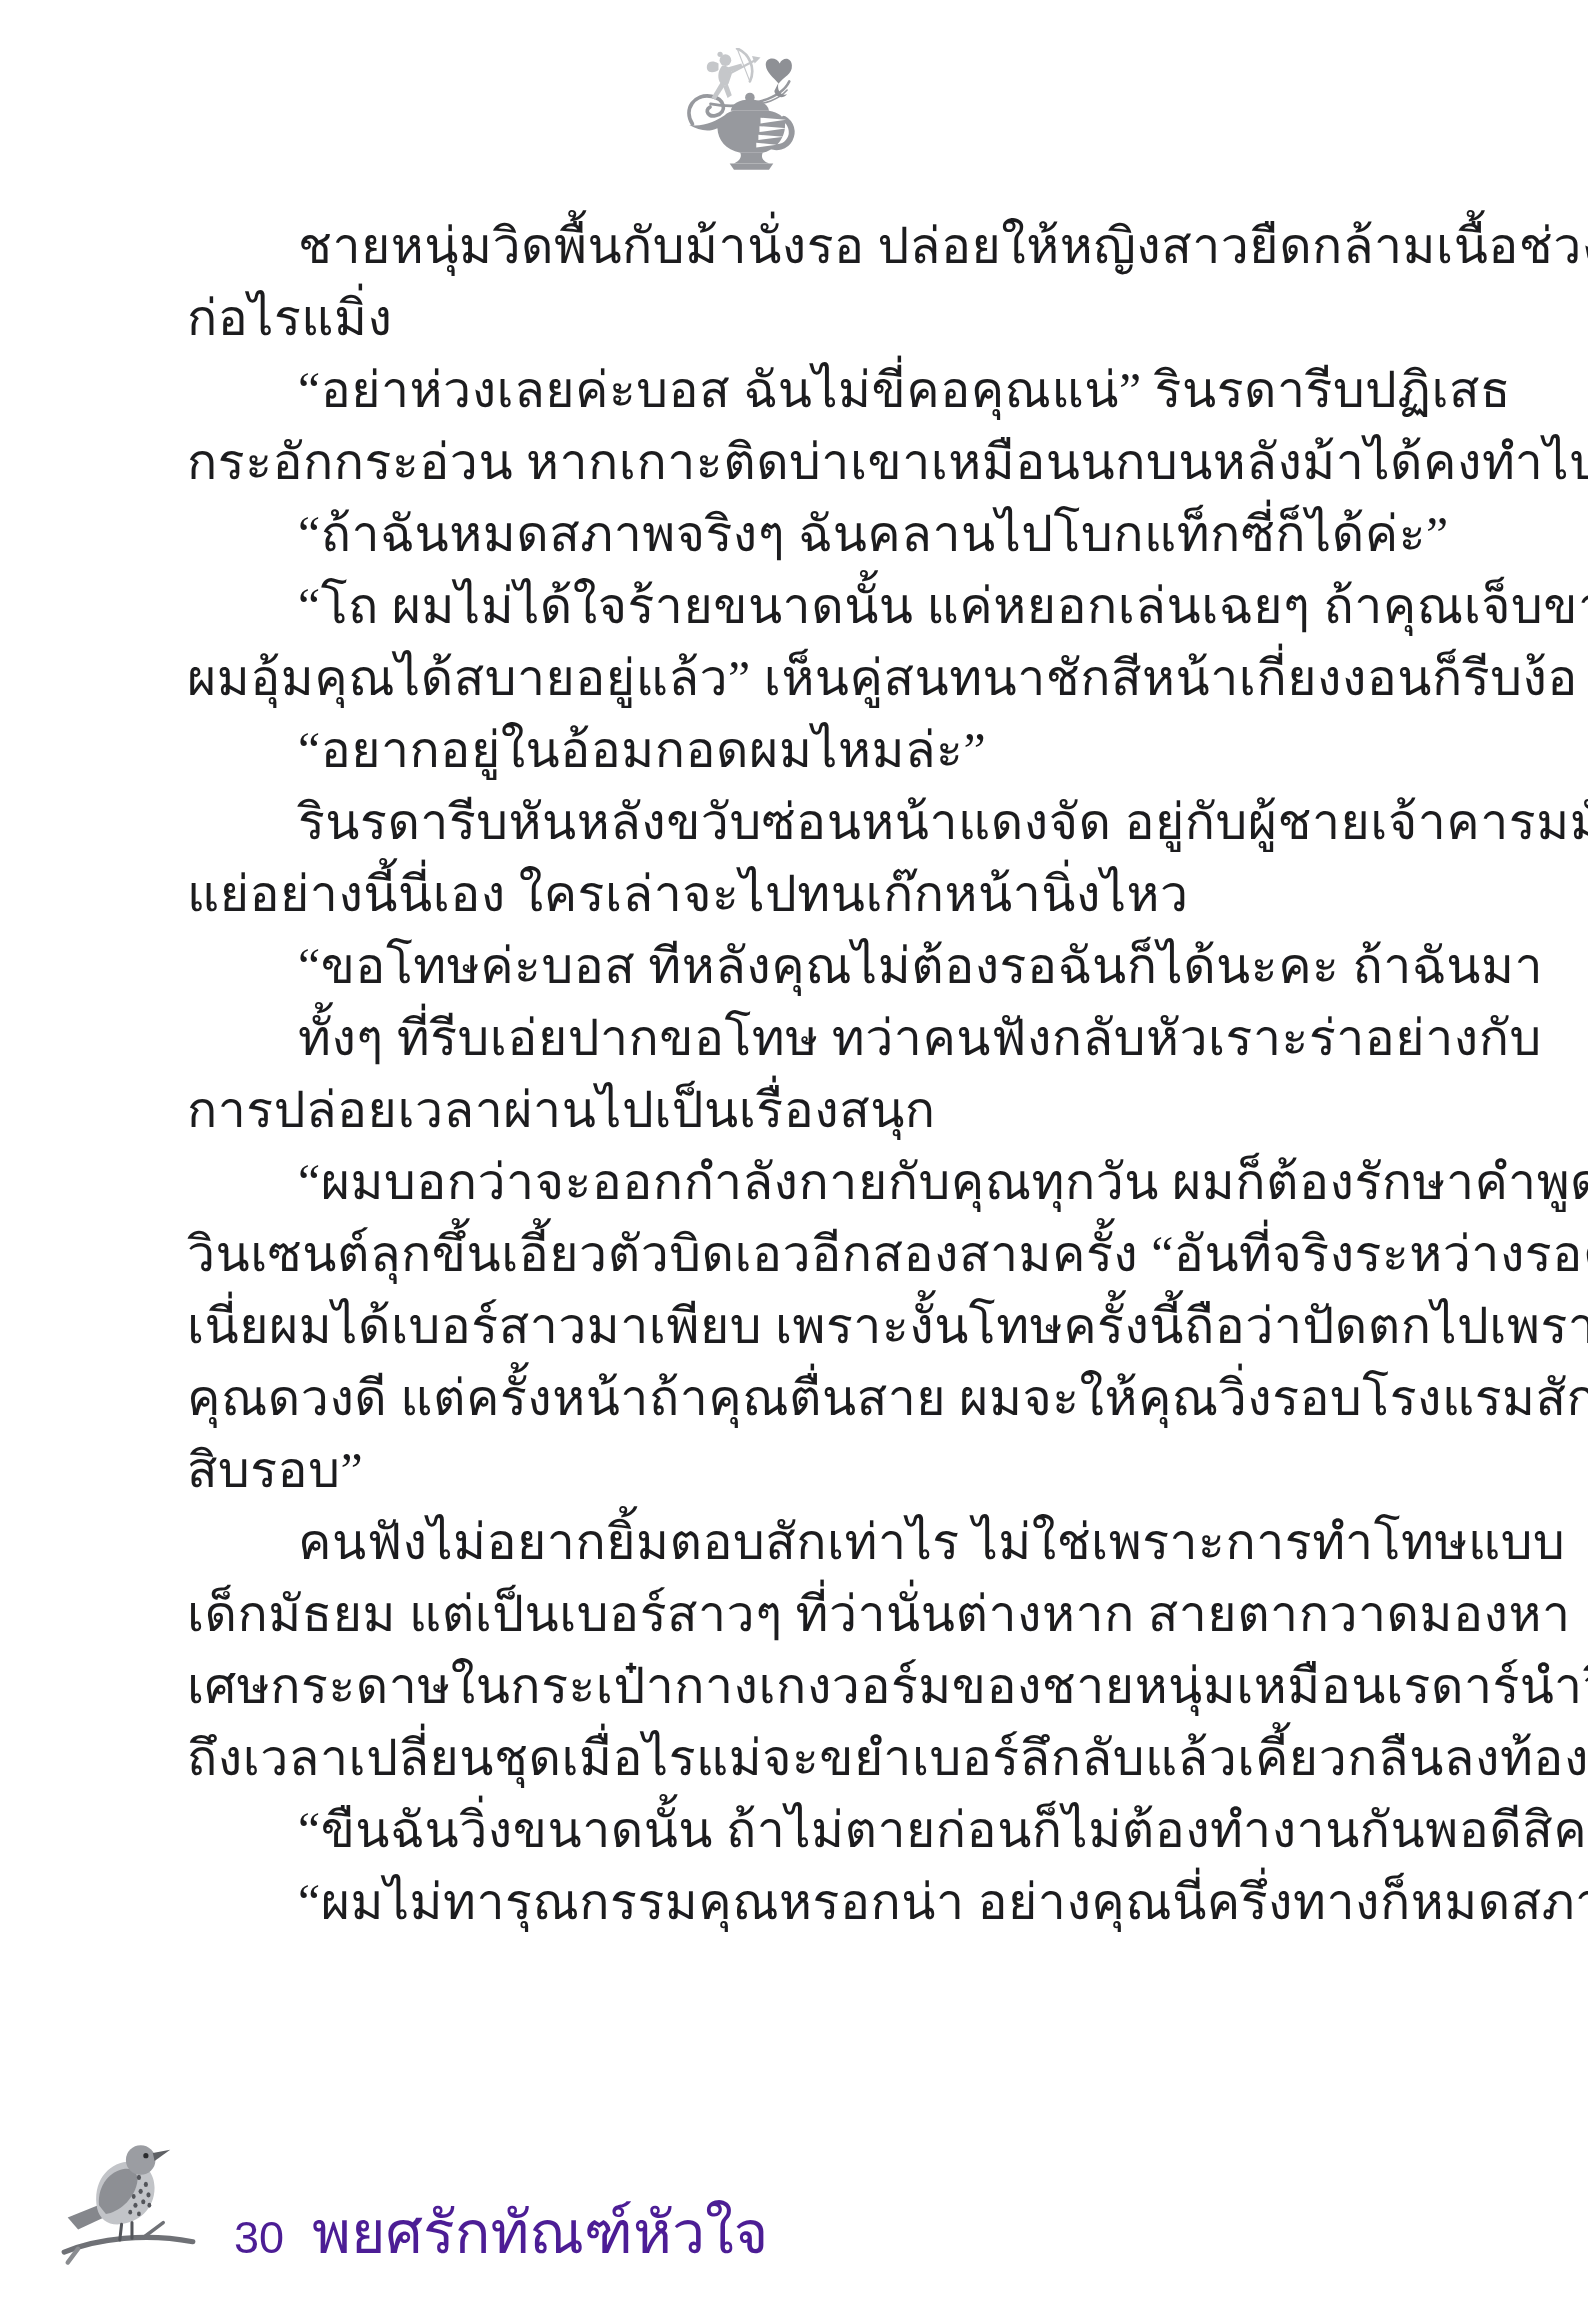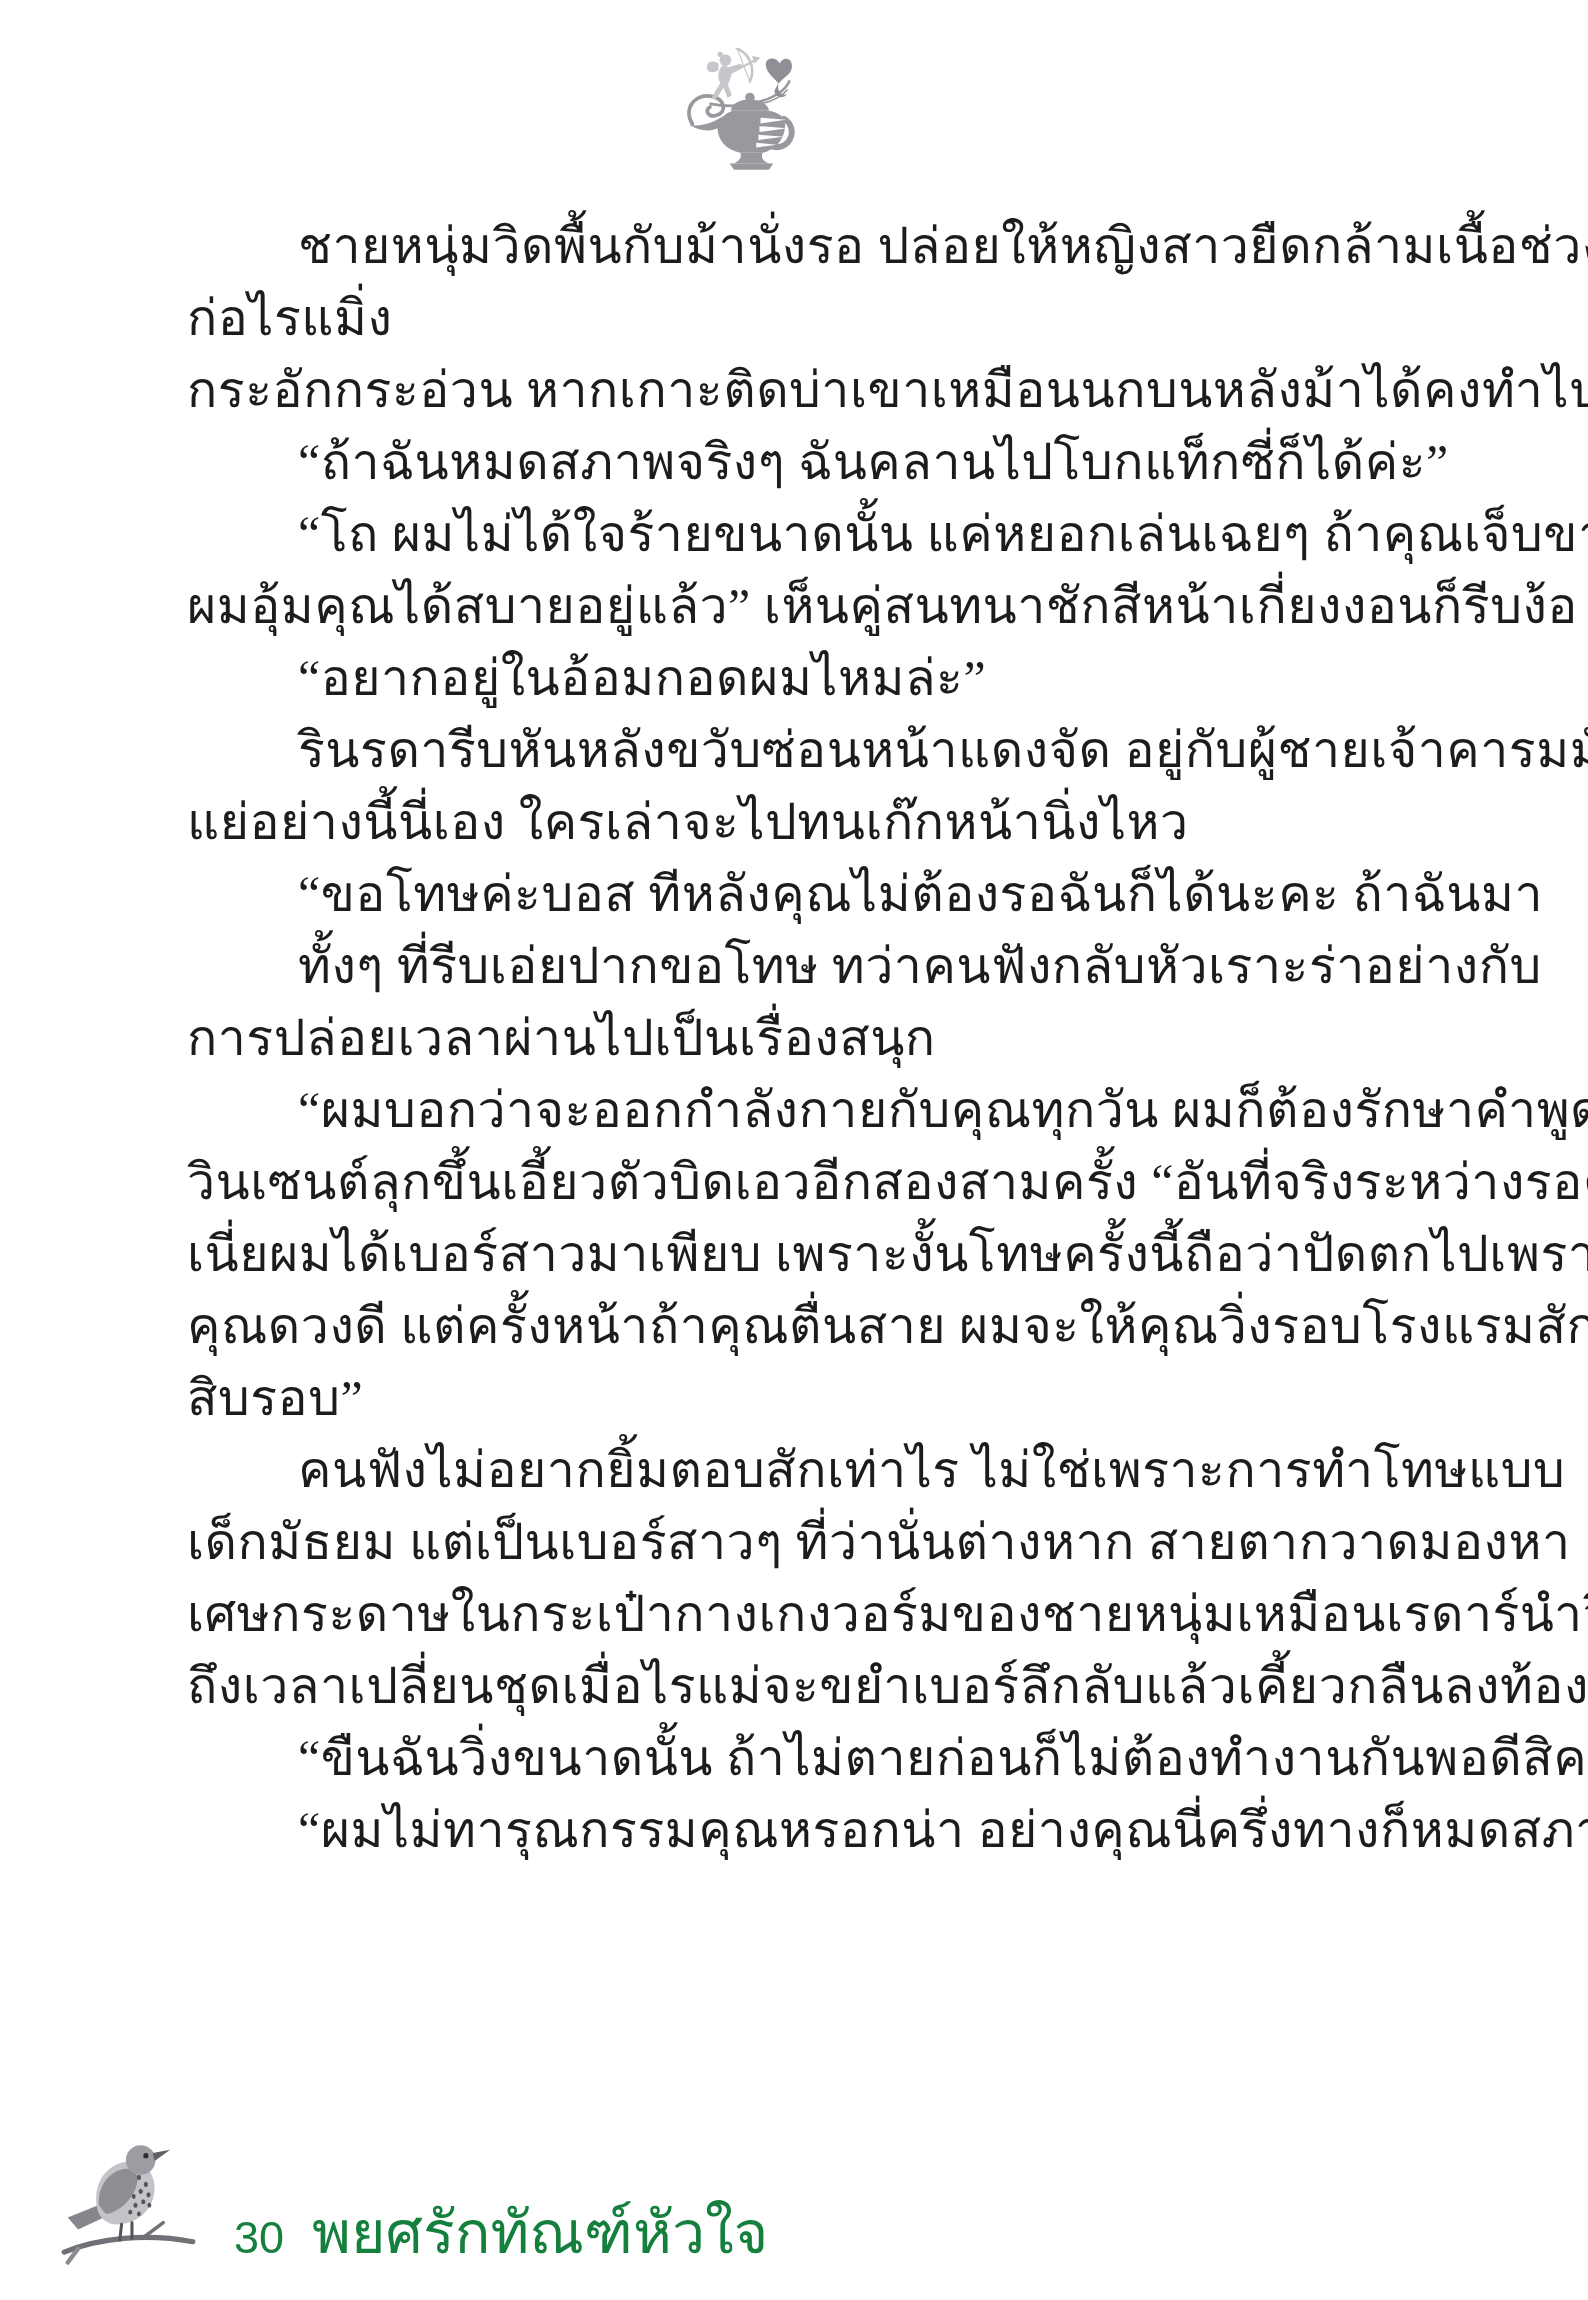--- a/index.html
+++ b/index.html
@@ -31,21 +31,21 @@
   }
   .line.indent { padding-left:111px; }
 
   
   .footer { position:absolute; left:0; top:2124px; width:100%; height:158px; }
   .bird { position:absolute; left:59px; top:9.3px; width:139px; height:141px; }
   .bird svg { width:100%; height:100%; display:block; }
   .footer-text {
     position:absolute; left:234px; top:61px;
     display:flex; align-items:baseline; gap:28px;
-    color:#15803d;
+    color:#4c1d95;
   }
   .page-number { font-size:45px; font-family:"Liberation Sans", sans-serif; }
   .book-title  { font-size:59px; }
 </style>
 </head>
 <body>
 
 <div class="page">
 
   <div class="ornament">
@@ -88,20 +88,21 @@
         <path d="M134,177 L172,181 L134,186 Z" fill="#ffffff"></path>
         <path d="M104,196 C108,206 100,212 92,216 L158,216 C148,212 142,206 146,196 Z" fill="#97999e"></path>
         <path d="M84,216 L166,216 L158,228 L92,228 Z" fill="#97999e"></path>
       </g>
     </svg>
   </div>
 
   <div class="text-block">
     <div class="line indent">ชายหนุ่มวิดพื้นกับม้านั่งรอ ปล่อยให้หญิงสาวยืดกล้ามเนื้อช่วงขา</div>
     <div class="line">ก่อไรแมิ่ง</div>
+    <div class="line indent">“อย่าห่วงเลยค่ะบอส ฉันไม่ขี่คอคุณแน่” รินรดารีบปฏิเสธ</div>
     <div class="line">กระอักกระอ่วน หากเกาะติดบ่าเขาเหมือนนกบนหลังม้าได้คงทำไปแล้ว</div>
     <div class="line indent">“ถ้าฉันหมดสภาพจริงๆ ฉันคลานไปโบกแท็กซี่ก็ได้ค่ะ”</div>
     <div class="line indent">“โถ ผมไม่ได้ใจร้ายขนาดนั้น แค่หยอกเล่นเฉยๆ ถ้าคุณเจ็บขา</div>
     <div class="line">ผมอุ้มคุณได้สบายอยู่แล้ว” เห็นคู่สนทนาชักสีหน้าเกี่ยงงอนก็รีบง้อ</div>
     <div class="line indent">“อยากอยู่ในอ้อมกอดผมไหมล่ะ”</div>
     <div class="line indent">รินรดารีบหันหลังขวับซ่อนหน้าแดงจัด อยู่กับผู้ชายเจ้าคารมมัน</div>
     <div class="line">แย่อย่างนี้นี่เอง ใครเล่าจะไปทนเก๊กหน้านิ่งไหว</div>
     <div class="line indent">“ขอโทษค่ะบอส ทีหลังคุณไม่ต้องรอฉันก็ได้นะคะ ถ้าฉันมา</div>
     <div class="line indent">ทั้งๆ ที่รีบเอ่ยปากขอโทษ ทว่าคนฟังกลับหัวเราะร่าอย่างกับ</div>
     <div class="line">การปล่อยเวลาผ่านไปเป็นเรื่องสนุก</div>

